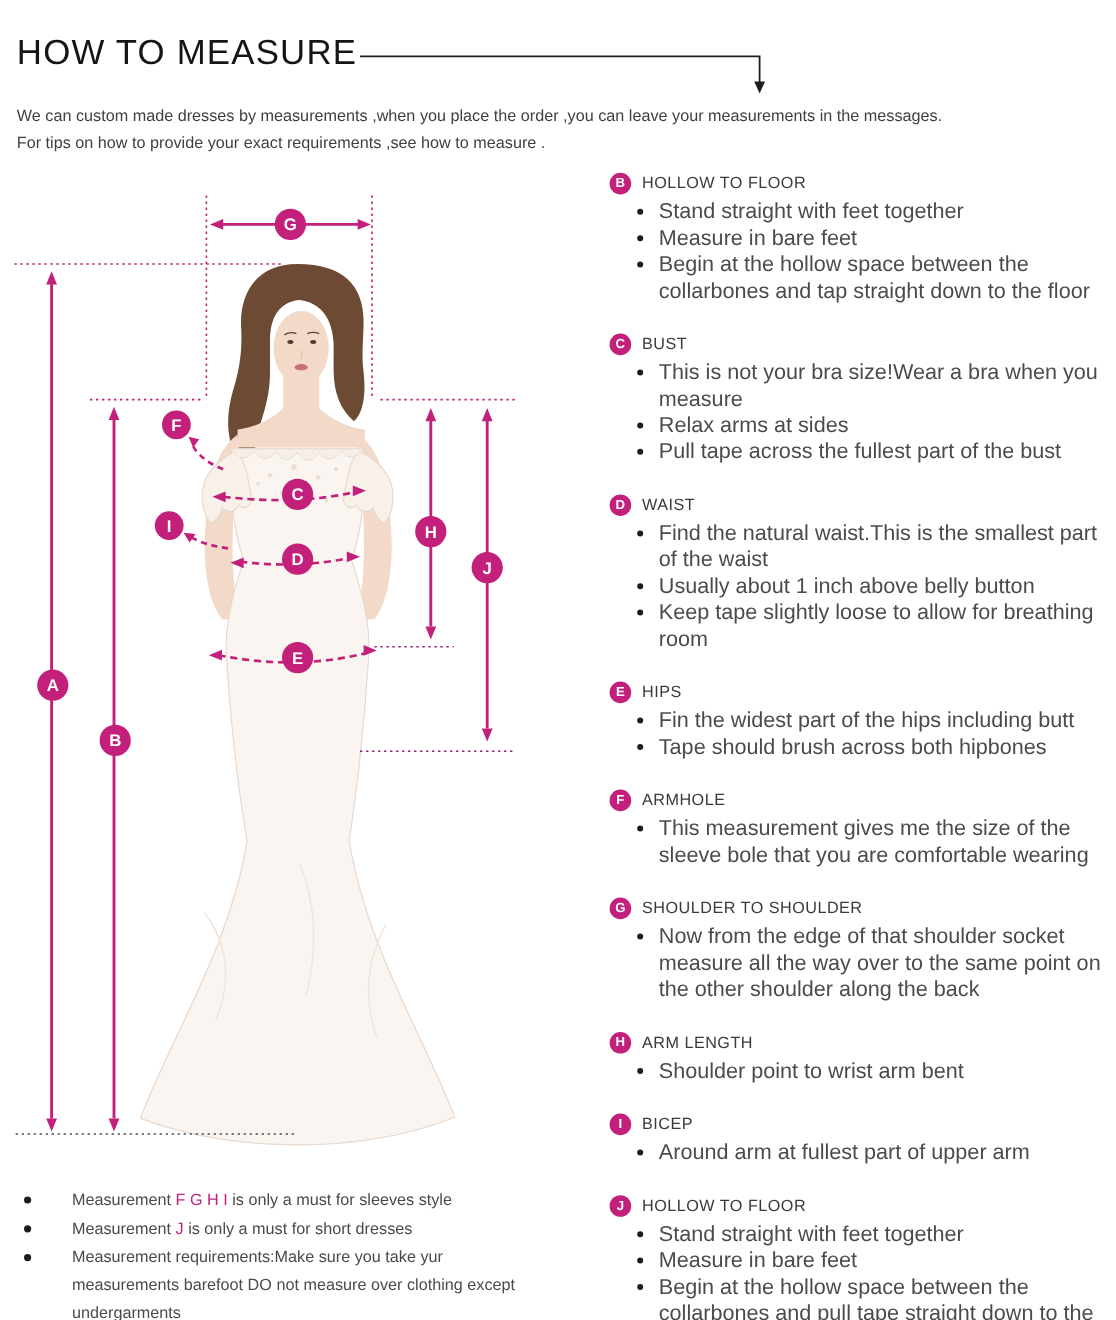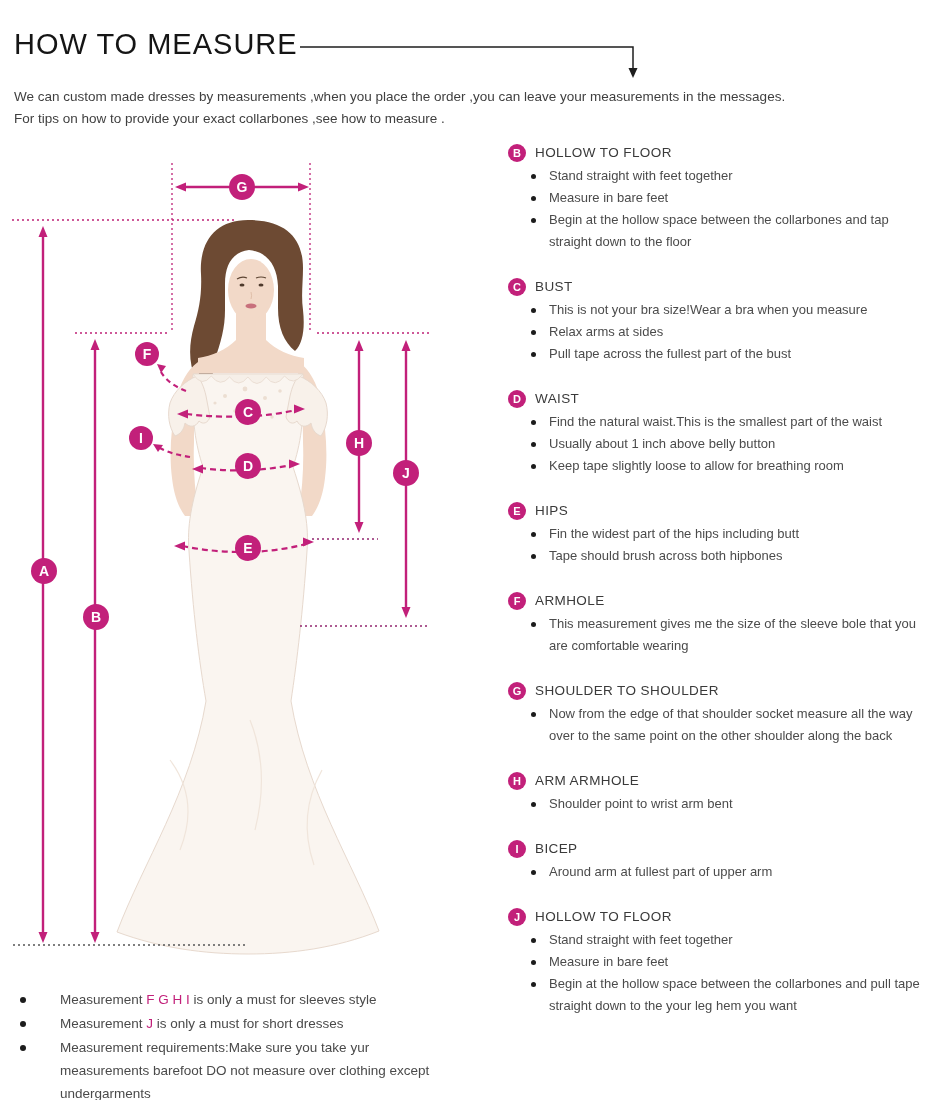--- a/index.html
+++ b/index.html
@@ -13,38 +13,38 @@
   
   .col{position:absolute;left:508px;top:142px;width:415px;}
   .section{margin:0 0 23px 0;}
   .sec-head{display:flex;align-items:center;line-height:22px;margin:0 0 1px 0;}
   .badge{flex:0 0 auto;width:18px;height:18px;border-radius:50%;background:#c2207a;color:#fff;
          font-size:11px;font-weight:bold;display:inline-flex;align-items:center;justify-content:center;
          margin-right:9px;}
   .sec-title{font-size:13.5px;color:#3a3a3a;letter-spacing:0.4px;text-align:center;}
   .bullet{display:flex;align-items:flex-start;}
   .dot{flex:0 0 auto;width:5px;height:5px;border-radius:50%;background:#1c1c1c;margin:9px 13px 0 23px;}
-  .btext{font-size:13px;line-height:22px;color:#4b4b4b;width:372px;}
+  .btext{font-size:18px;line-height:22px;color:#4b4b4b;width:372px;}
   
   .notes{position:absolute;left:14px;top:988px;width:430px;}
   .note{display:flex;align-items:flex-start;margin:0 0 1px 0;gap:24px;}
   .ndot{flex:0 0 auto;width:6px;height:6px;border-radius:50%;background:#1c1c1c;margin:9px 10px 0 6px;}
   .ntext{font-size:13.5px;line-height:23px;color:#4a4a4a;}
   .accent{color:#c2207a;}
 </style>
 </head>
 <body>
 
 <div class="page">
 
   <h1 class="title">HOW TO MEASURE</h1>
 
   <div class="intro">
     <p>We can custom made dresses by measurements ,when you place the order ,you can leave your measurements in the messages.</p>
-    <p>For tips on how to provide your exact collarbones ,see how to measure .</p>
+    <p>For tips on how to provide your exact requirements ,see how to measure .</p>
   </div>
 
   <svg class="overlay-svg" width="930" height="1100" viewBox="0 0 930 1100">
 
     <g>
       <path d="M300 47 H633 V69" fill="none" stroke="#1e1e1e" stroke-width="1.5"></path>
       <polygon points="633,78 628.5,68 637.5,68" fill="#1e1e1e"></polygon>
     </g>
 
     <g>
@@ -311,21 +311,21 @@
       </div>
       <div class="bullet">
           <span class="dot"></span>
           <span class="btext">Now from the edge of that shoulder socket measure all the way over to the same point on the other shoulder along the back</span>
         </div>
     </div>
 
     <div class="section">
       <div class="sec-head">
         <span class="badge">H</span>
-        <span class="sec-title">ARM ARMHOLE</span>
+        <span class="sec-title">ARM LENGTH</span>
       </div>
       <div class="bullet">
           <span class="dot"></span>
           <span class="btext">Shoulder point to wrist arm bent</span>
         </div>
     </div>
 
     <div class="section">
       <div class="sec-head">
         <span class="badge">I</span>

